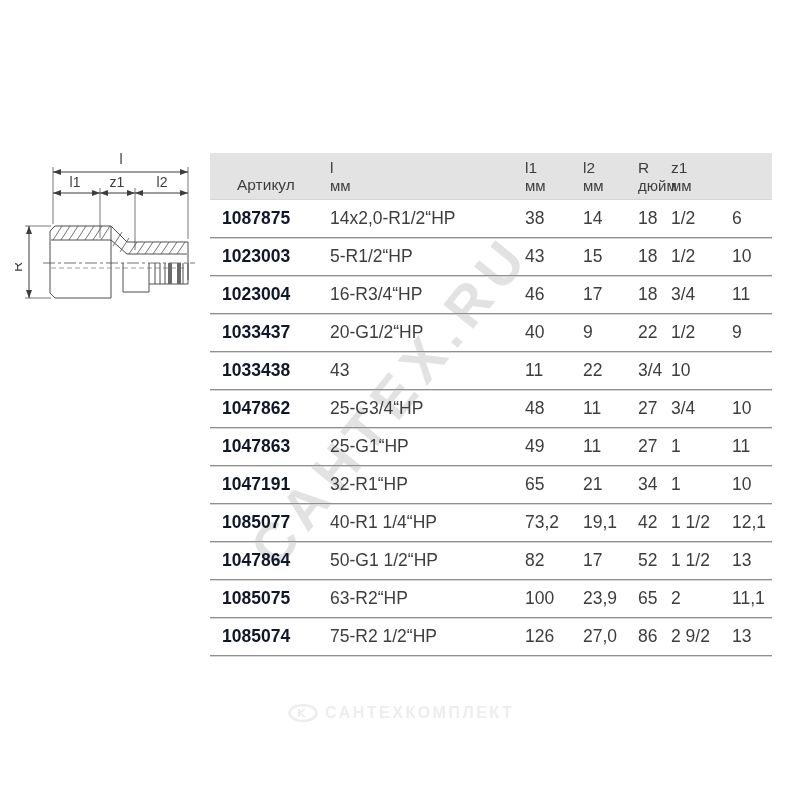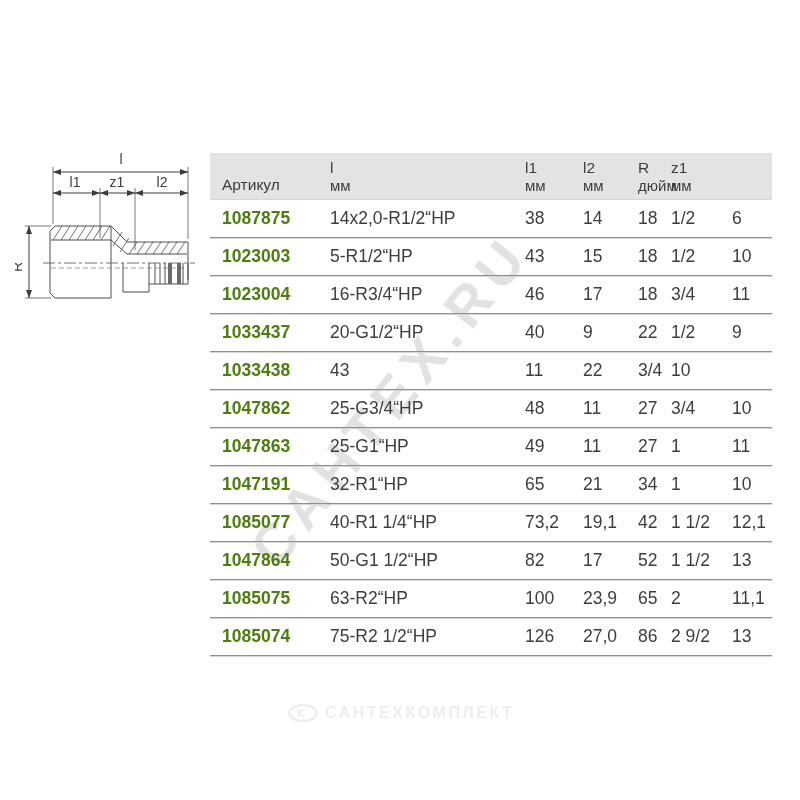--- a/index.html
+++ b/index.html
@@ -34,30 +34,30 @@
   
   .spec-table{position:absolute;left:210px;top:153px;width:562px;z-index:2;}
   .thead{
     display:grid;grid-template-columns:120px 195px 58px 55px 33px 61px 40px;
     background:var(--header-bg);height:46px;align-items:end;
     border-bottom:1px solid var(--separator-light);
   }
   .hcell{display:flex;flex-direction:column;justify-content:flex-end;padding-bottom:5px;line-height:1.15;}
   .hcell .hlabel{font-size:15.5px;}
   .hcell .hunit{font-size:15px;}
-  .hcell.col-0{padding-left:12px;}
+  .hcell.col-0{padding-left:27px;}
   .trow{
     display:grid;grid-template-columns:120px 195px 58px 55px 33px 61px 40px;
     height:37px;align-items:center;
     border-bottom:1px solid var(--separator-dark);
     box-shadow:0 1px 0 var(--separator-light);
     background:transparent;
   }
   .tcell{font-size:17.5px;white-space:nowrap;}
-  .tcell.col-0{padding-left:12px;font-weight:bold;color:#4d7c0f;}
+  .tcell.col-0{padding-left:12px;font-weight:bold;color:#0f172a;}
 
   
   .footer-logo{
     position:absolute;left:288px;top:702px;height:22px;display:flex;align-items:center;gap:7px;z-index:2;
   }
   .footer-logo .brand{
     font-size:16px;font-weight:bold;letter-spacing:2.5px;color:var(--logo);white-space:nowrap;
   }
 </style>
 </head>

